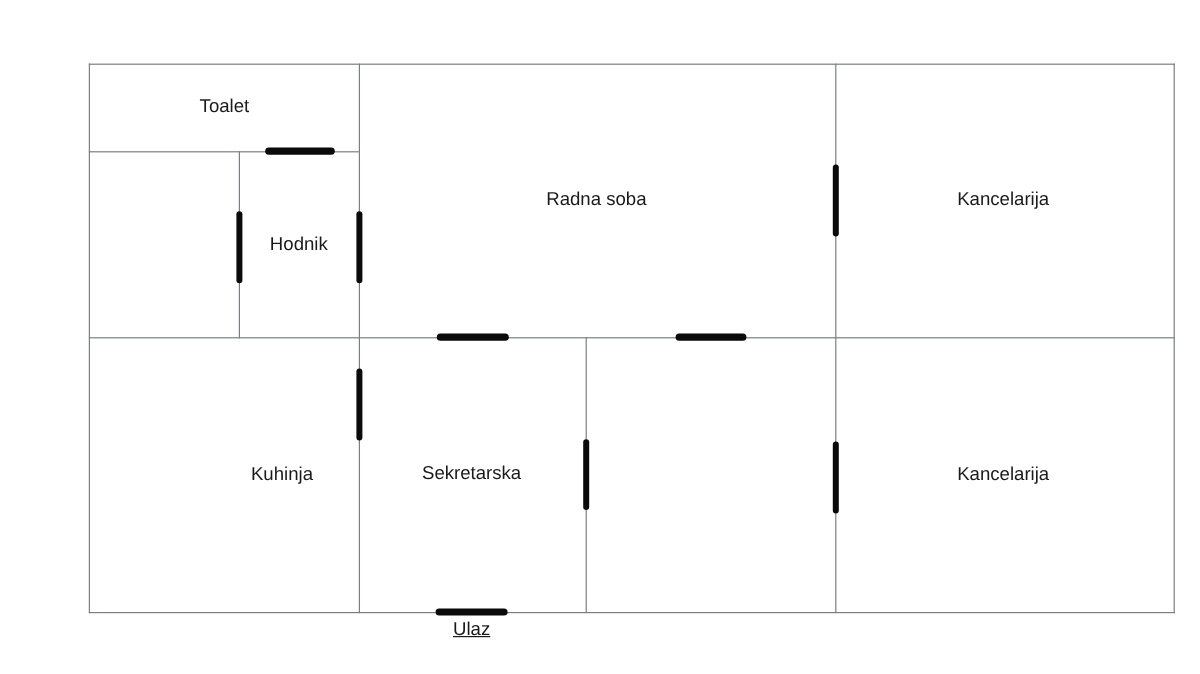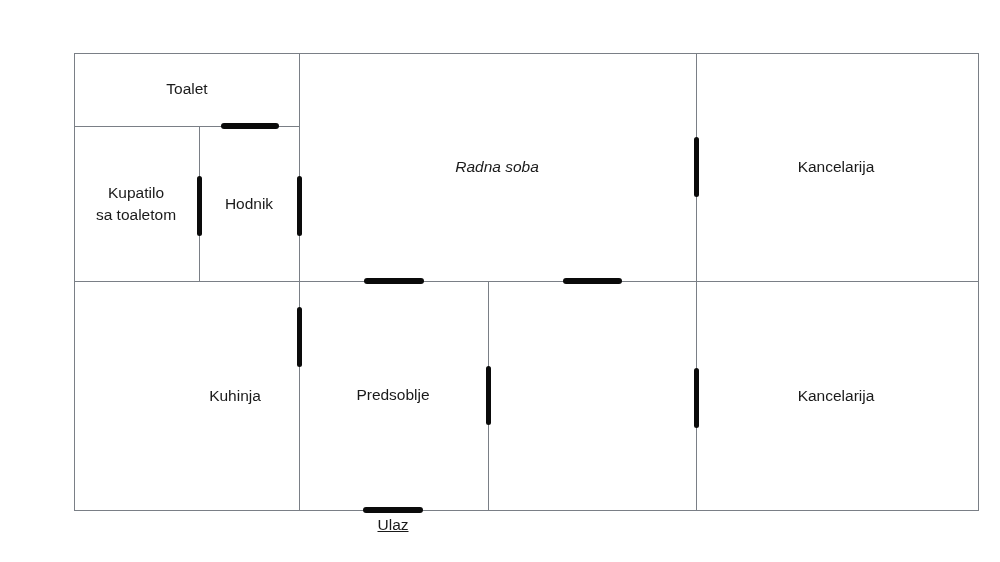--- a/index.html
+++ b/index.html
@@ -36,24 +36,20 @@
   <div class="door v" style="left:281px;top:176px;height:60px;"></div>
   <div class="door v" style="left:678px;top:137px;height:60px;"></div>
   <div class="door h" style="left:348px;top:278px;width:60px;"></div>
   <div class="door h" style="left:547px;top:278px;width:59px;"></div>
   <div class="door v" style="left:281px;top:307px;height:60px;"></div>
   <div class="door v" style="left:470px;top:366px;height:59px;"></div>
   <div class="door v" style="left:678px;top:368px;height:60px;"></div>
   <div class="door h" style="left:347px;top:507px;width:60px;"></div>
 
   <div class="label" style="left:171px;top:89px;">Toalet</div>
-  <div class="label" style="left:120px;top:204px;">
-    <div>Kupatilo</div>
-    <div>sa toaletom</div>
-  </div>
   <div class="label" style="left:233px;top:204px;text-align:right;">Hodnik</div>
-  <div class="label" style="left:481px;top:167px;font-style:italic;">Radna soba</div>
+  <div class="label" style="left:481px;top:167px;">Radna soba</div>
   <div class="label" style="left:820px;top:167px;">Kancelarija</div>
   <div class="label" style="left:171px;top:396px;margin-left:48px;">Kuhinja</div>
-  <div class="label" style="left:377px;top:395px;">Predsoblje</div>
+  <div class="label" style="left:377px;top:395px;">Sekretarska</div>
   <div class="label" style="left:820px;top:396px;">Kancelarija</div>
   <div class="label" style="left:377px;top:525px;text-decoration:underline;">Ulaz</div>
 </div>
 
 </body></html>

